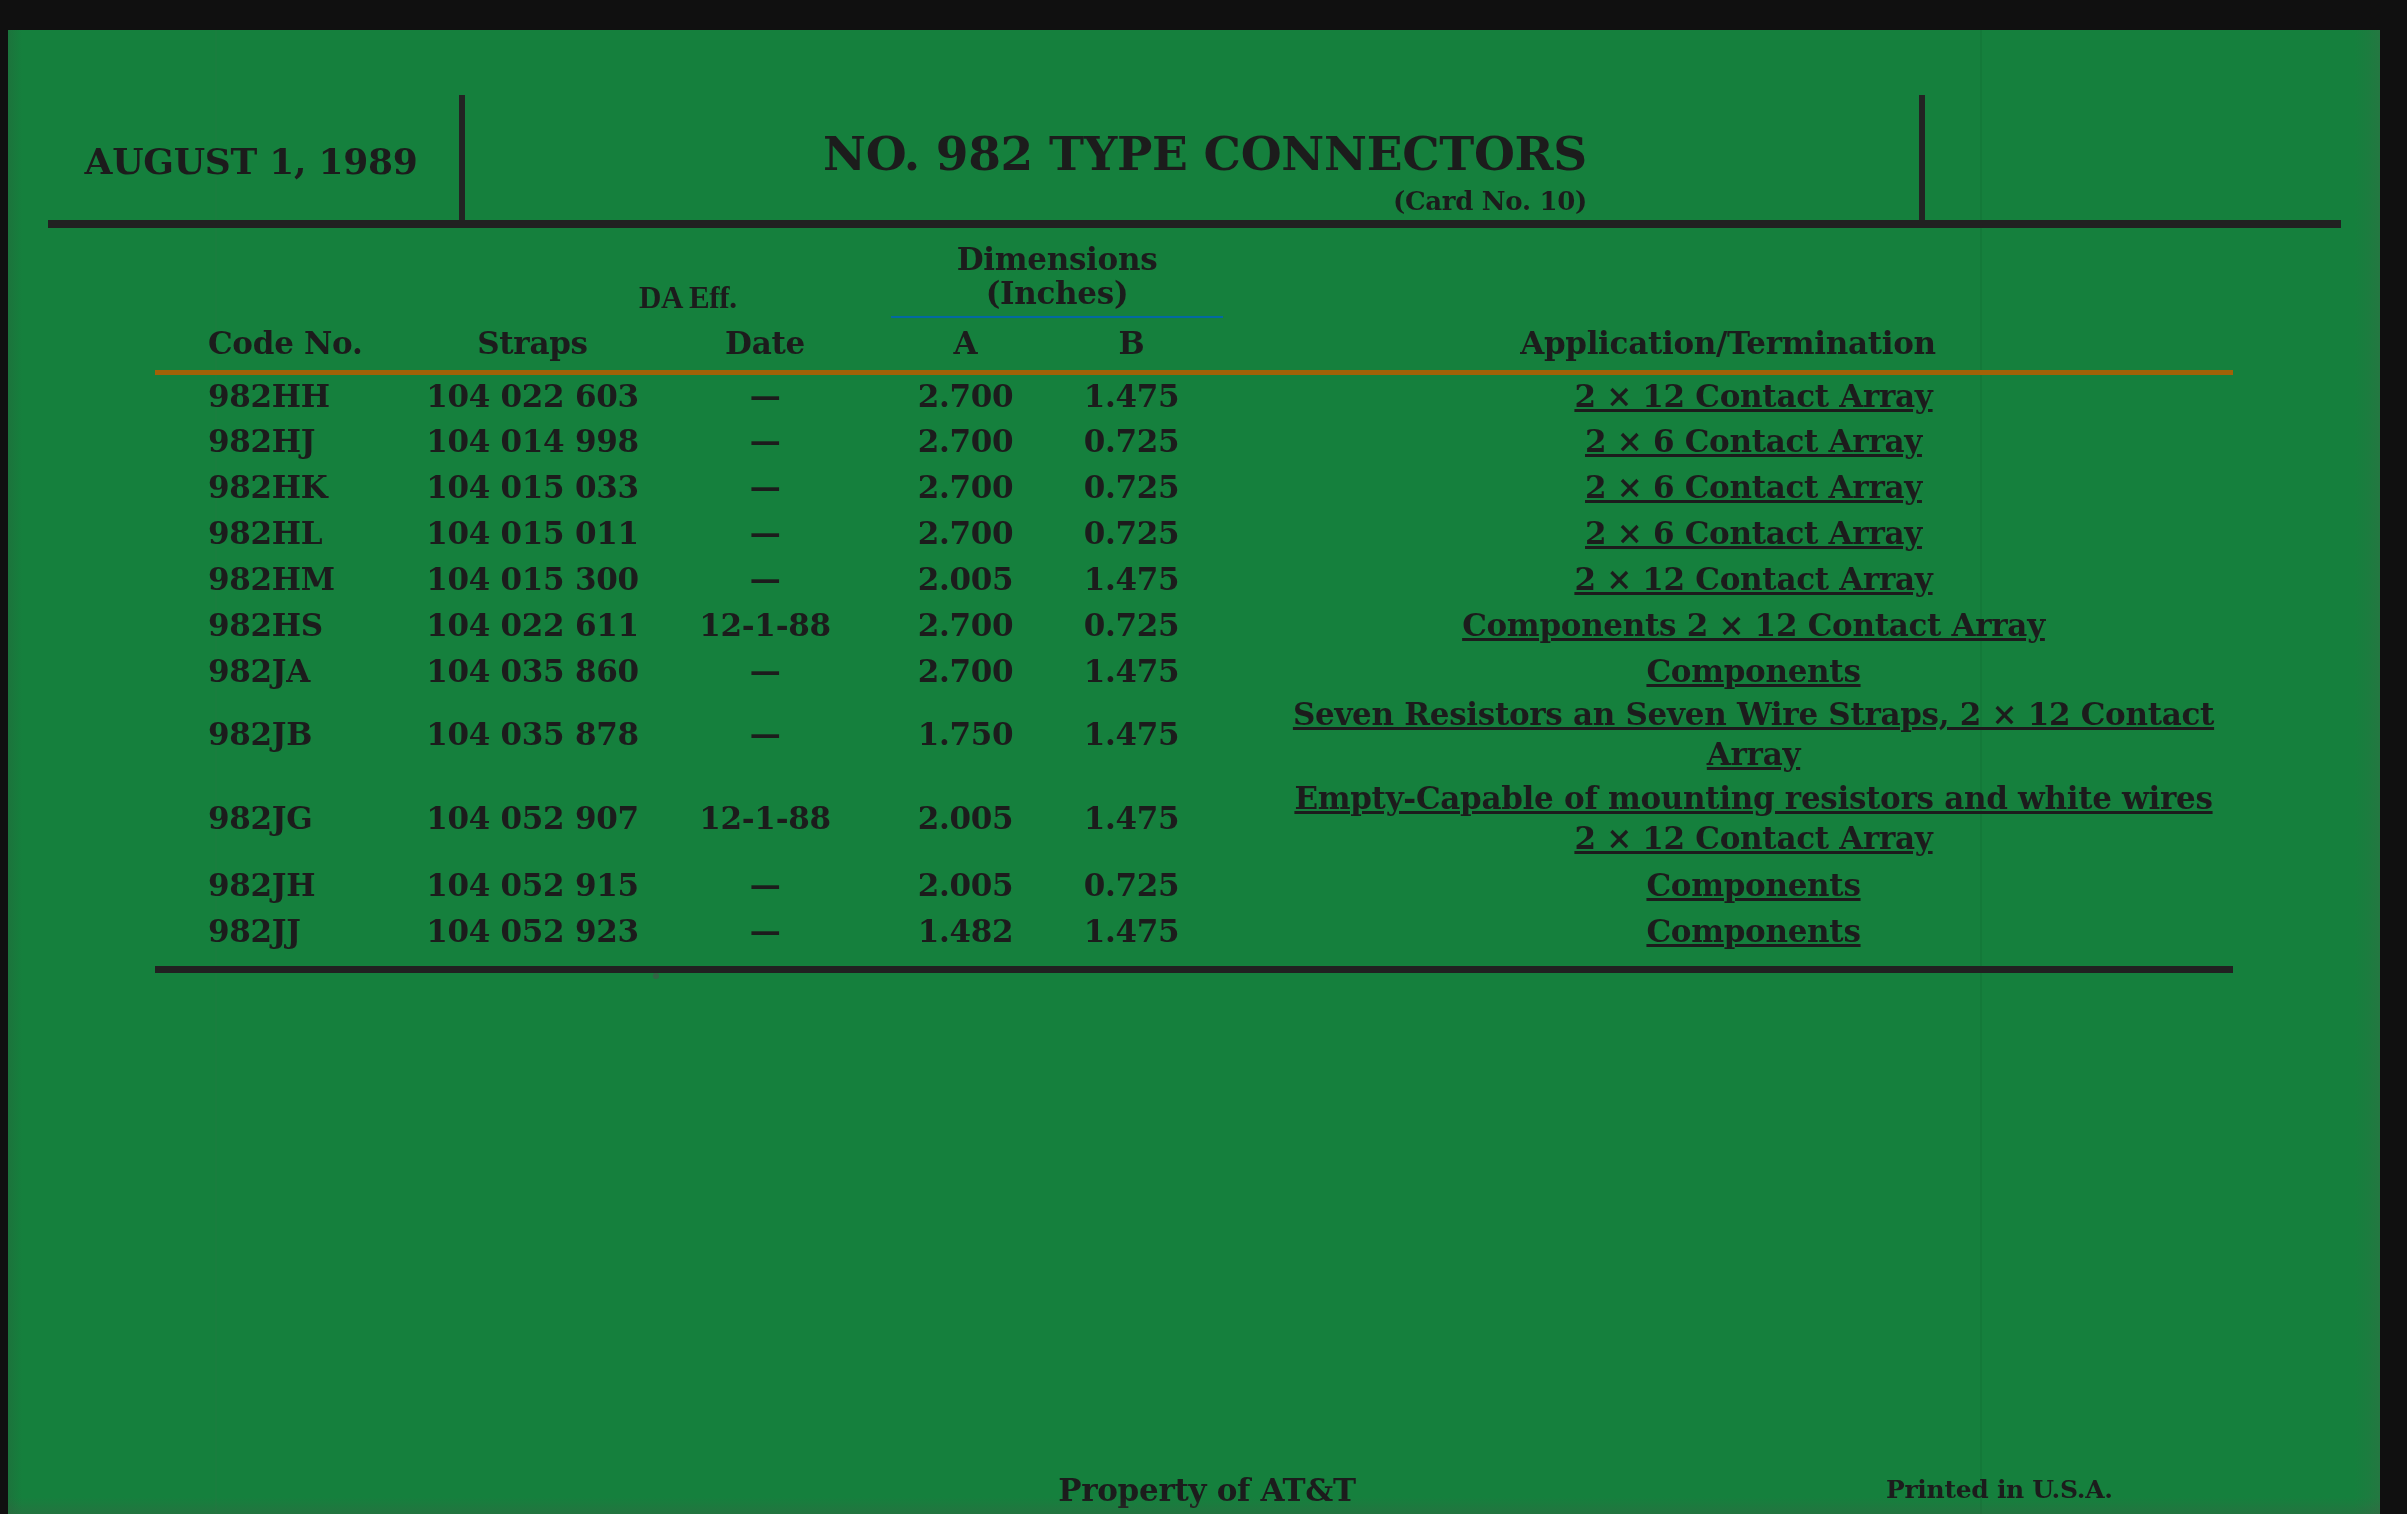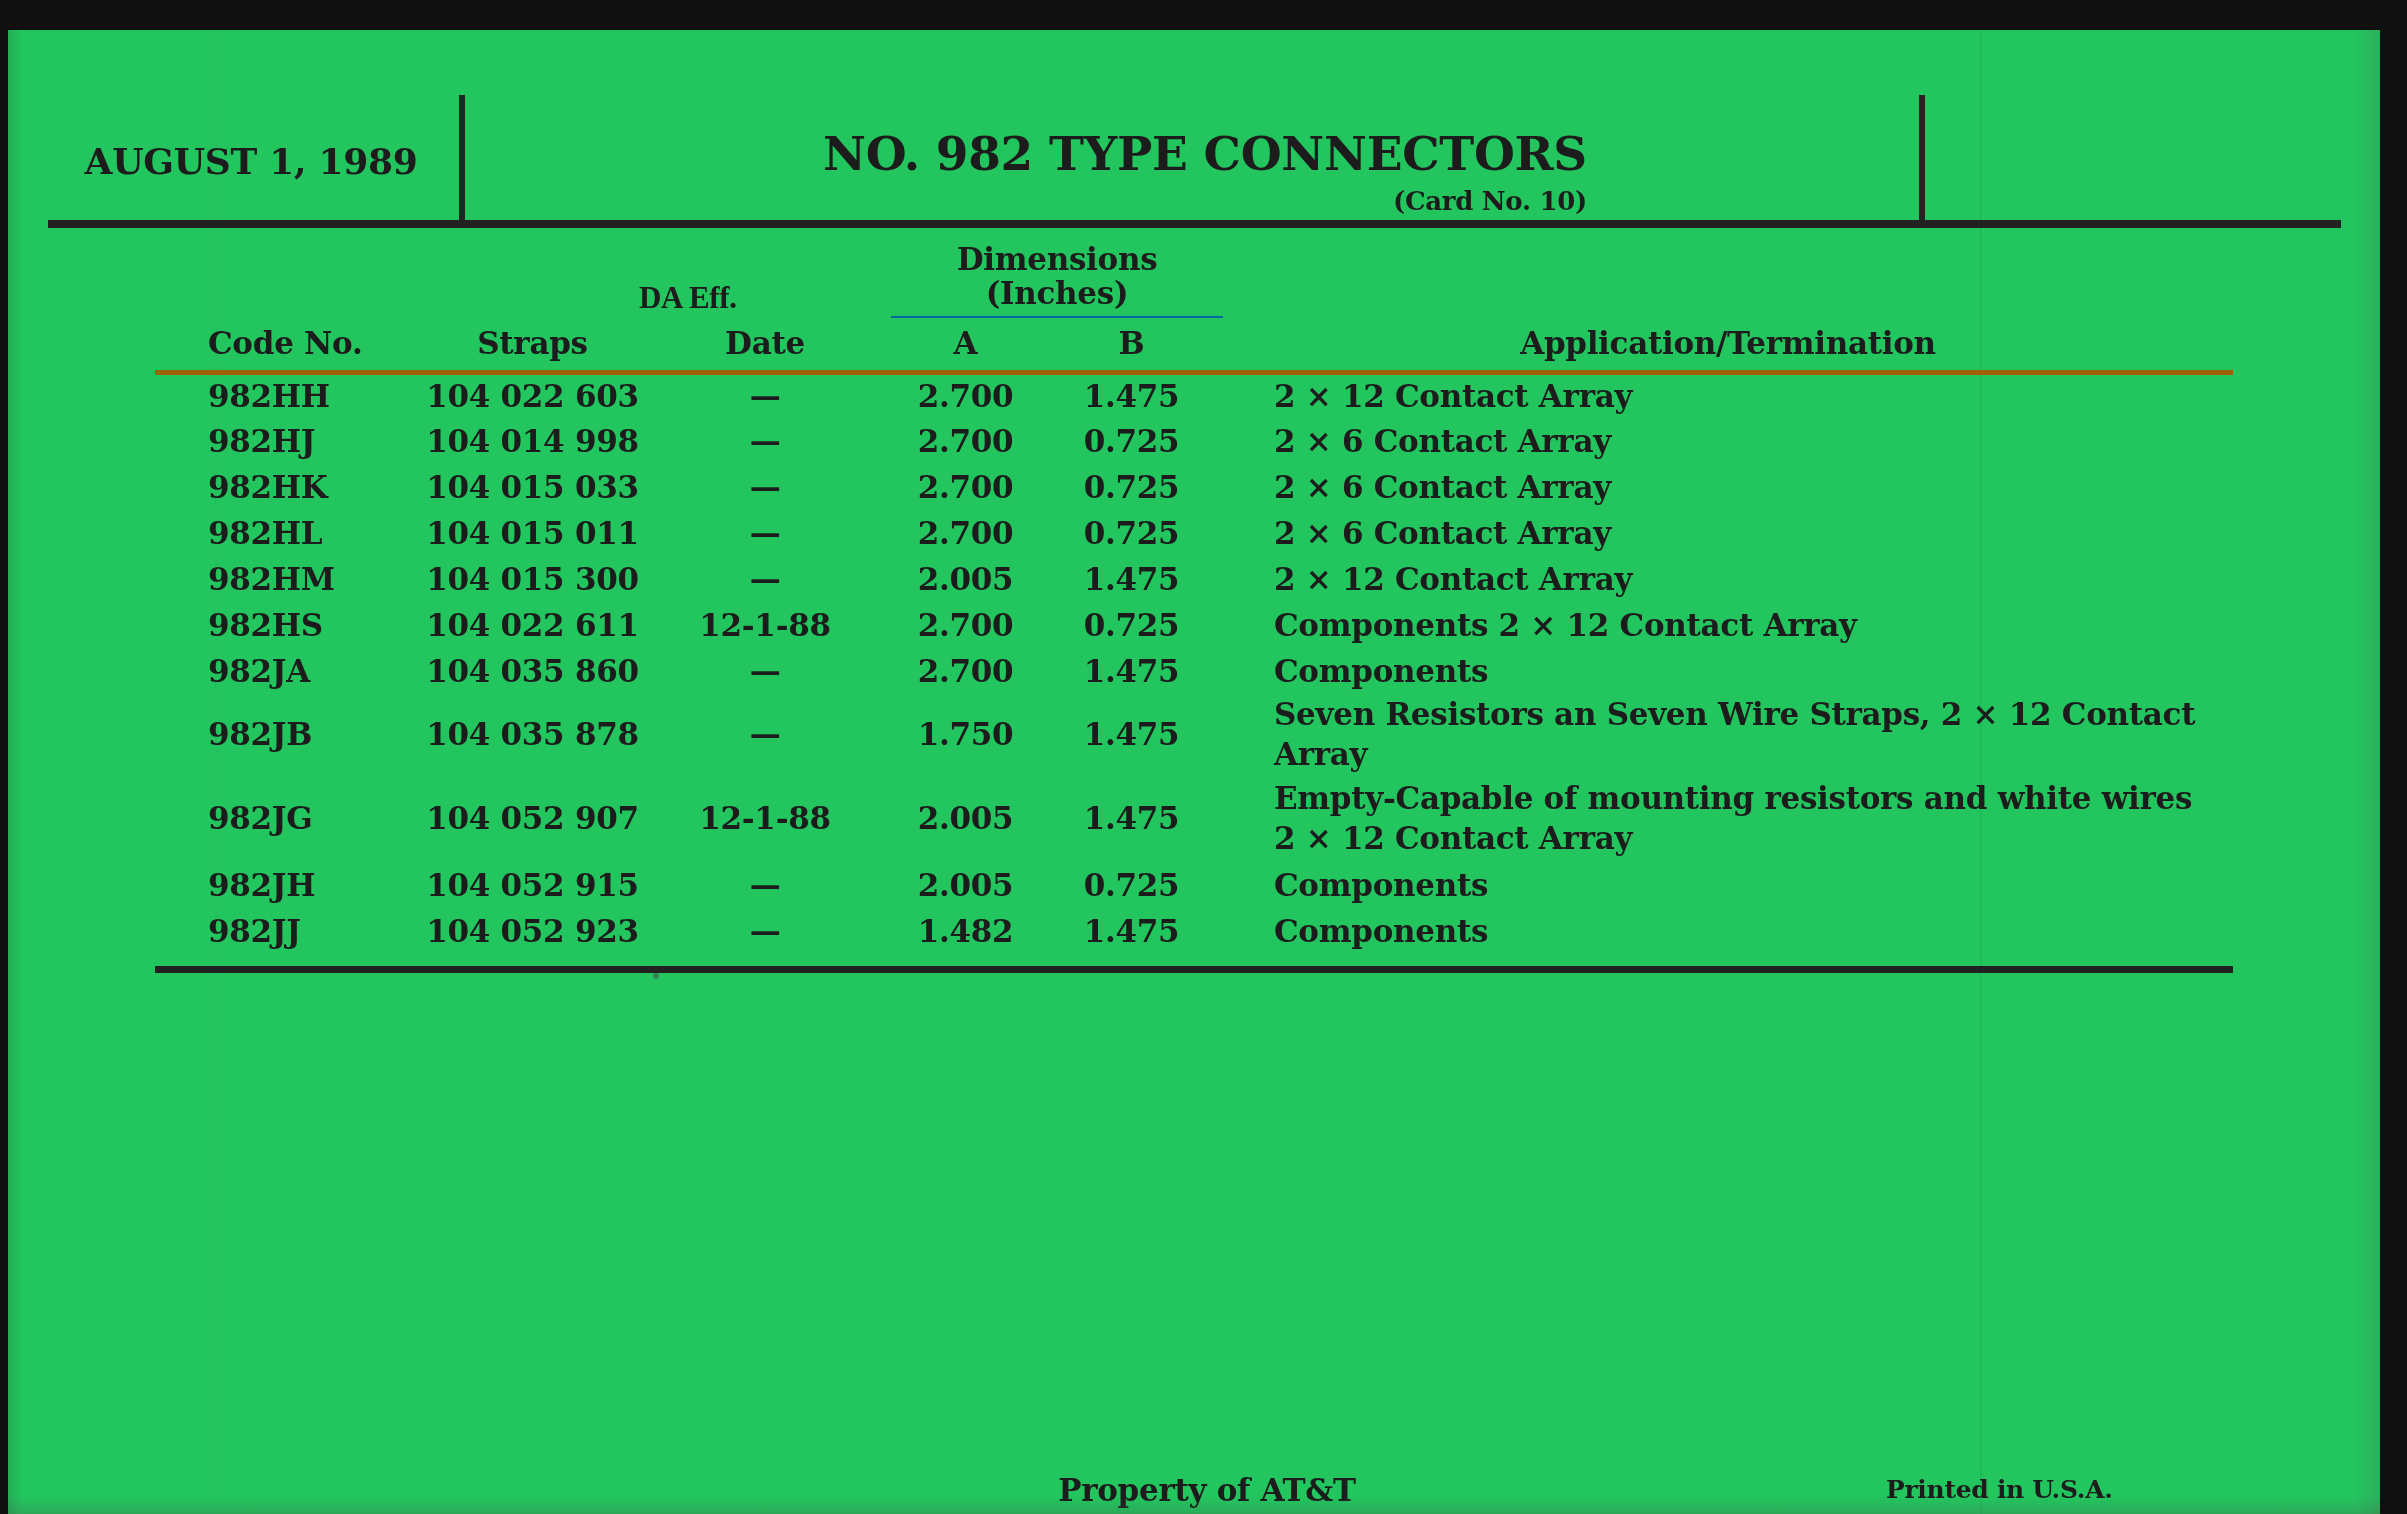--- a/index.html
+++ b/index.html
@@ -8,21 +8,21 @@
     position:relative;
     background:#101010;
     font-family:"DejaVu Serif","Liberation Serif",serif;
     font-weight:700;
     color:#1c1c1c;
     overflow:hidden;
     letter-spacing:-0.3px;
   }
   .card {
     position:absolute; left:8px; top:30px; width:2372px; height:1485px;
-    background:#22c55e;
+    background:#15803d;
   }
   
   .right-edge {
     position:absolute; right:0; top:0; bottom:0; width:26px;
     background:linear-gradient(to right, rgba(90,90,82,0) 0%, rgba(90,90,82,0.10) 55%, rgba(90,90,82,0.22) 100%);
   }
   .bottom-edge {
     position:absolute; left:0; right:0; bottom:0; height:18px;
     background:linear-gradient(to bottom, rgba(80,80,72,0) 0%, rgba(80,80,72,0.25) 100%);
   }
@@ -61,21 +61,21 @@
   .h-dim { border-bottom:2px solid #0369a1; padding-bottom:6px; }
   .h-dim div { line-height:34px; }
   .h-daeff { text-align:left; padding-bottom:2px; line-height:34px;font-family:Liberation Serif, serif; }
   .h-code { text-align:left; padding-left:53px; }
   .h-com, .h-date, .h-a, .h-b, .h-app { text-align:center; }
   tbody td { height:46px; vertical-align:middle; line-height:40px; }
   .c-code { text-align:left; padding-left:53px; }
   .c-com  { text-align:center; }
   .c-date { text-align:center; }
   .c-a, .c-b { text-align:center;margin-top:6px; }
-  .c-app  { text-align:left; padding-left:51px; }
+  .c-app  { text-align:center; padding-left:51px;text-decoration:underline; }
   .c-app div { line-height:40px; }
   tbody tr.two-line td { padding-top:4px; padding-bottom:4px; }
 
   
   .footer-center {
     position:absolute; left:902px; top:1438px; width:594px;
     font-size:31px; line-height:44px; text-align:center; white-space:nowrap;
   }
   .footer-right {
     position:absolute; left:1878px; top:1438px; width:426px;

